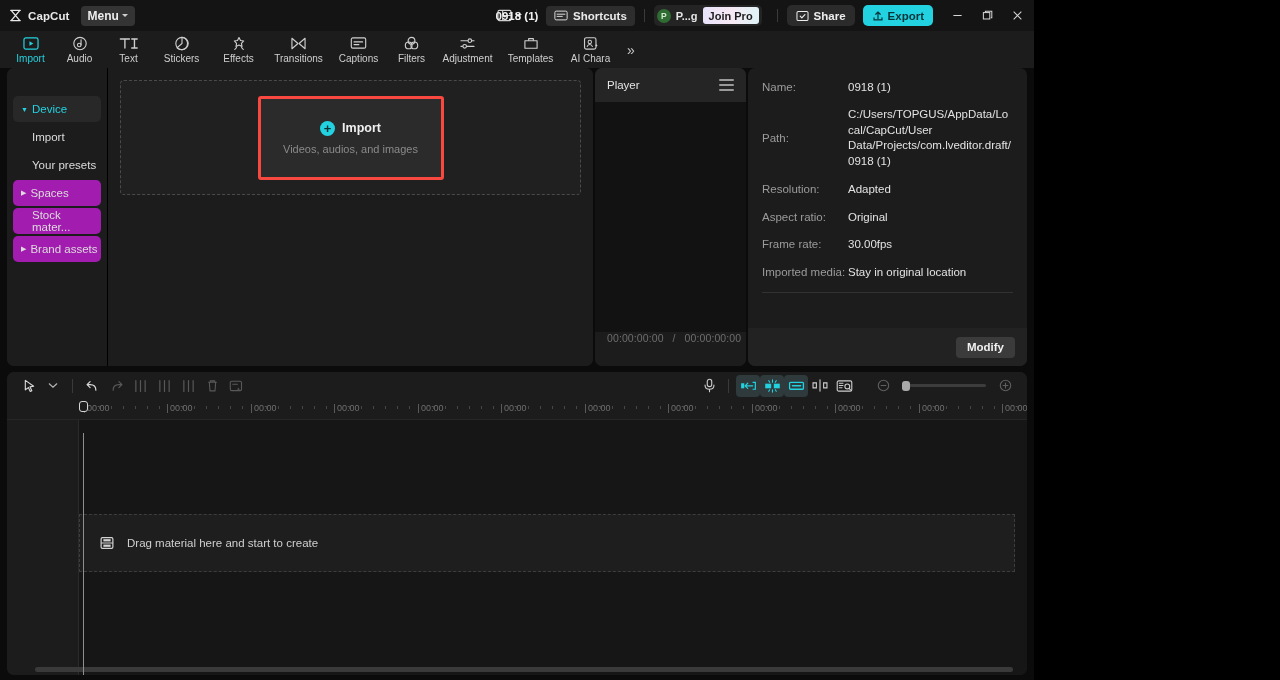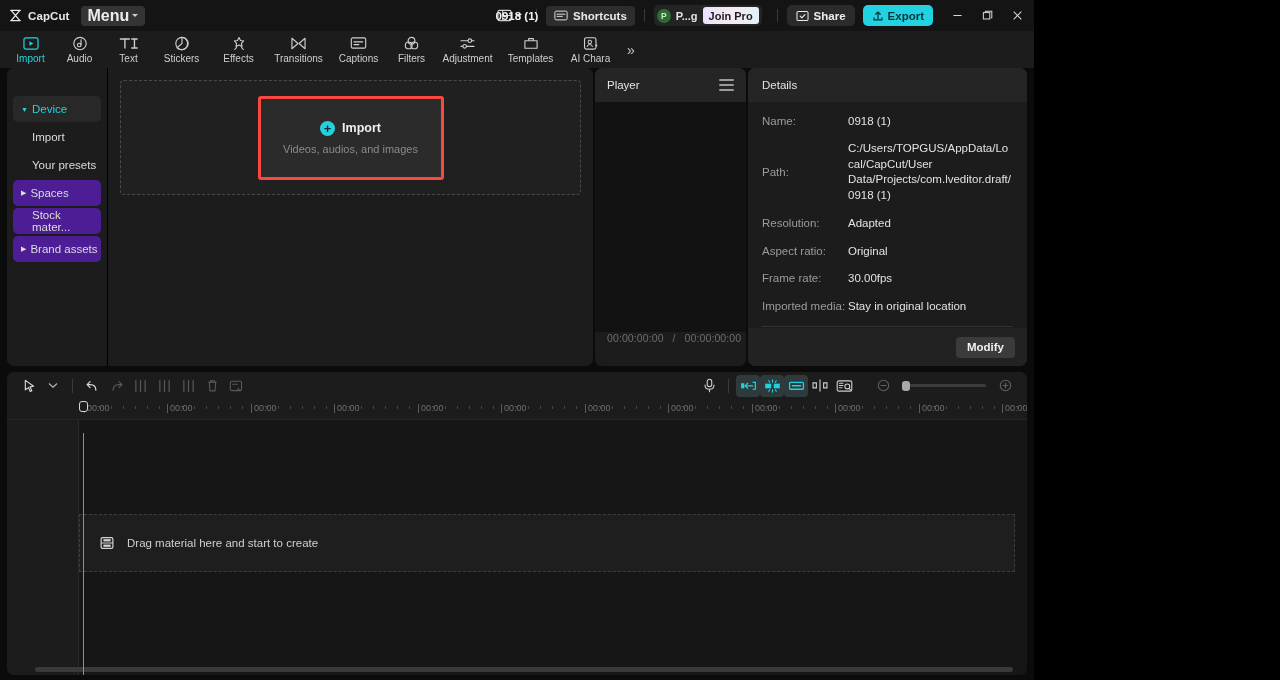--- a/index.html
+++ b/index.html
@@ -27,21 +27,21 @@
   .brand { display: flex; align-items: center; gap: 5px; }
   .brand-mark { width: 15px; height: 15px; display:block; }
   .brand-name { font-size: 11.5px; color: #e9e9e9; font-weight: 700; letter-spacing: .1px; }
   .menu-btn {
     margin-left: 11px;
     height: 20px;
     background: #343434;
     border-radius: 4px;
     display: flex; align-items: center; gap: 3px;
     padding: 0 7px;
-    font-size: 16px; color: #ececec; font-weight: 700;
+    font-size: 12px; color: #ececec; font-weight: 700;
     cursor: pointer;
   }
   .caret-d { width: 0; height: 0; border-left: 3.2px solid transparent; border-right: 3.2px solid transparent; border-top: 3.8px solid #cfcfcf; display:block; }
   .proj-title {
     position: absolute; left: 0; right: 0;
     text-align: center;
     font-size: 11.5px; color: #f2f2f2; font-weight: 700;
     pointer-events: none;
   }
   .tb-right {
@@ -146,21 +146,21 @@
     padding: 8px 6px 0 6px;
     display: flex; flex-direction: column; gap: 2px;
     border-right: 1px solid #000;
   }
   .lib-item {
     height: 26px; border-radius: 5px;
     display: flex; align-items: center;
     font-size: 11.5px; color: #dcdcdc;
     padding-left: 8px; cursor: pointer;
   }
-  .lib-item.group { background: #4c1d95; }
+  .lib-item.group { background: #a21caf; }
   .lib-item.sel { color: #23d2e0; background: #282828; margin-top: 20px; }
   .lib-item .tri { font-size: 7px; margin-right: 4px; display:inline-block; }
   .lib-item.child { padding-left: 19px; }
   .lib-main {
     flex: 1 1 auto;
     background: #1c1c1c;
     padding: 12px;
   }
   .dropzone {
     width: 100%; height: 115px;
@@ -637,23 +637,20 @@
             <svg width="14" height="14" viewBox="0 0 15 15">
               <path d="M1.2 5.2V1.2h4M13.8 5.2V1.2h-4M1.2 9.8v4h4M13.8 9.8v4h-4" fill="none" stroke="#6b6b6b" stroke-width="1.4" stroke-linecap="round"></path>
               <path d="M2 2l4 4M13 2l-4 4M2 13l4-4M13 13l-4-4" stroke="#6b6b6b" stroke-width="1.4" stroke-linecap="round"></path>
             </svg>
           </span>
         </span>
       </div>
     </div>
 
     <div class="details">
-      <div class="details-head">
-        <span>Details</span>
-      </div>
       <div class="details-body">
 
         <div class="drow">
           <span class="dkey">Name:</span>
           <span class="dval">0918 (1)</span>
         </div>
         <div class="drow">
           <span class="dkey">Path:</span>
           <span class="dval path">C:/Users/TOPGUS/AppData/Local/CapCut/User Data/Projects/com.lveditor.draft/0918 (1)</span>
         </div>

